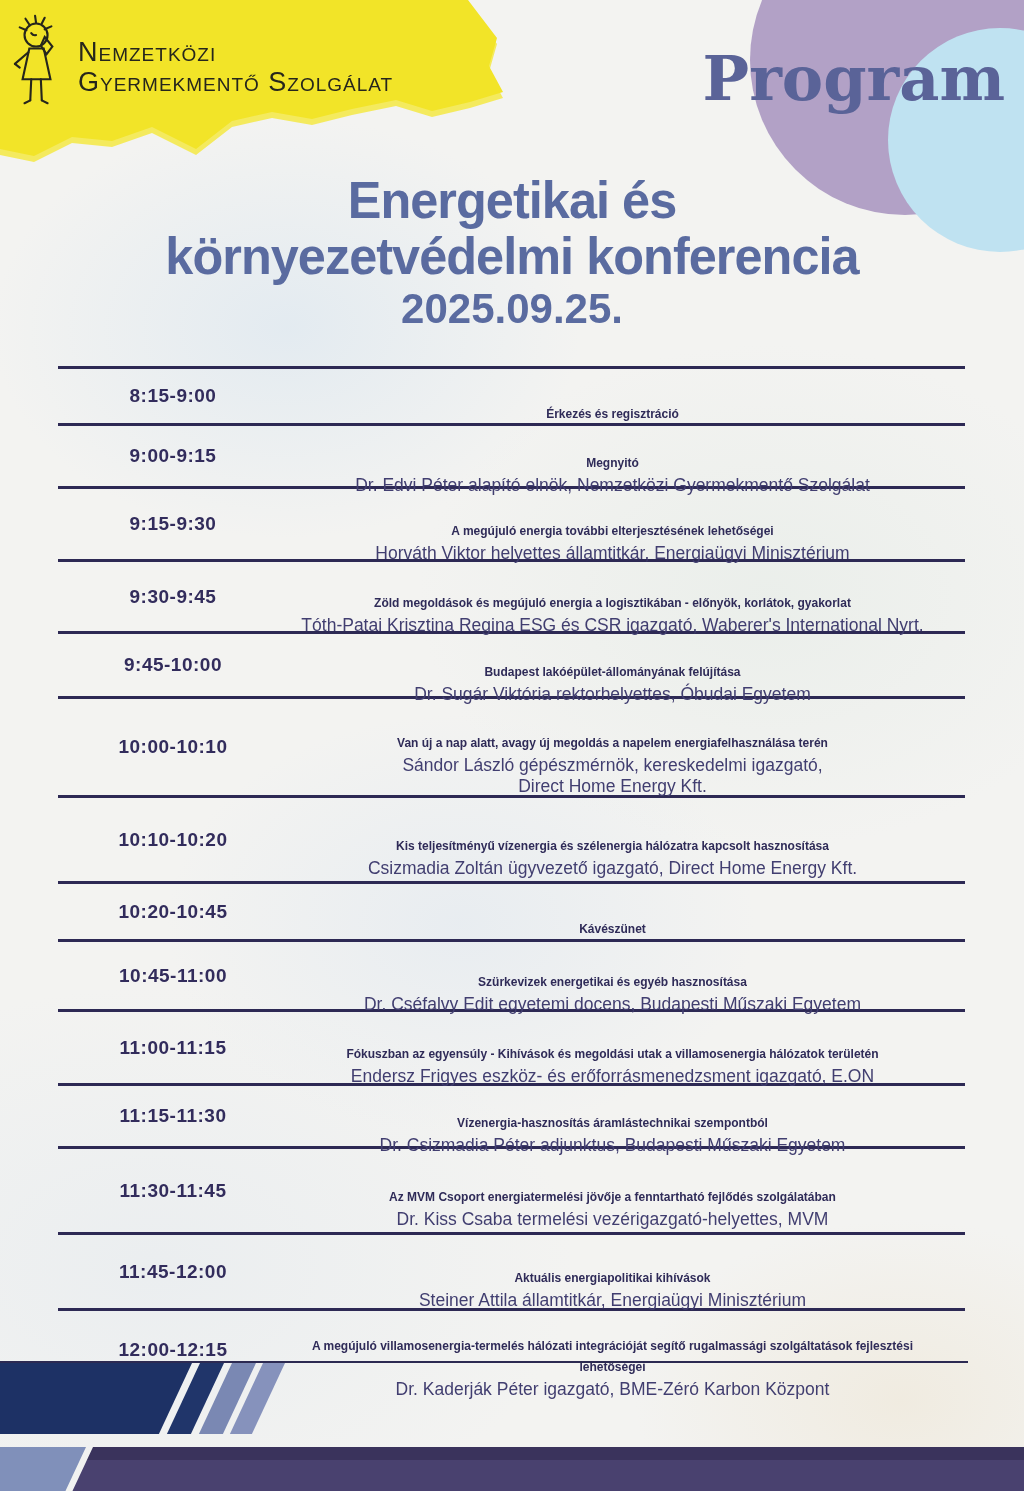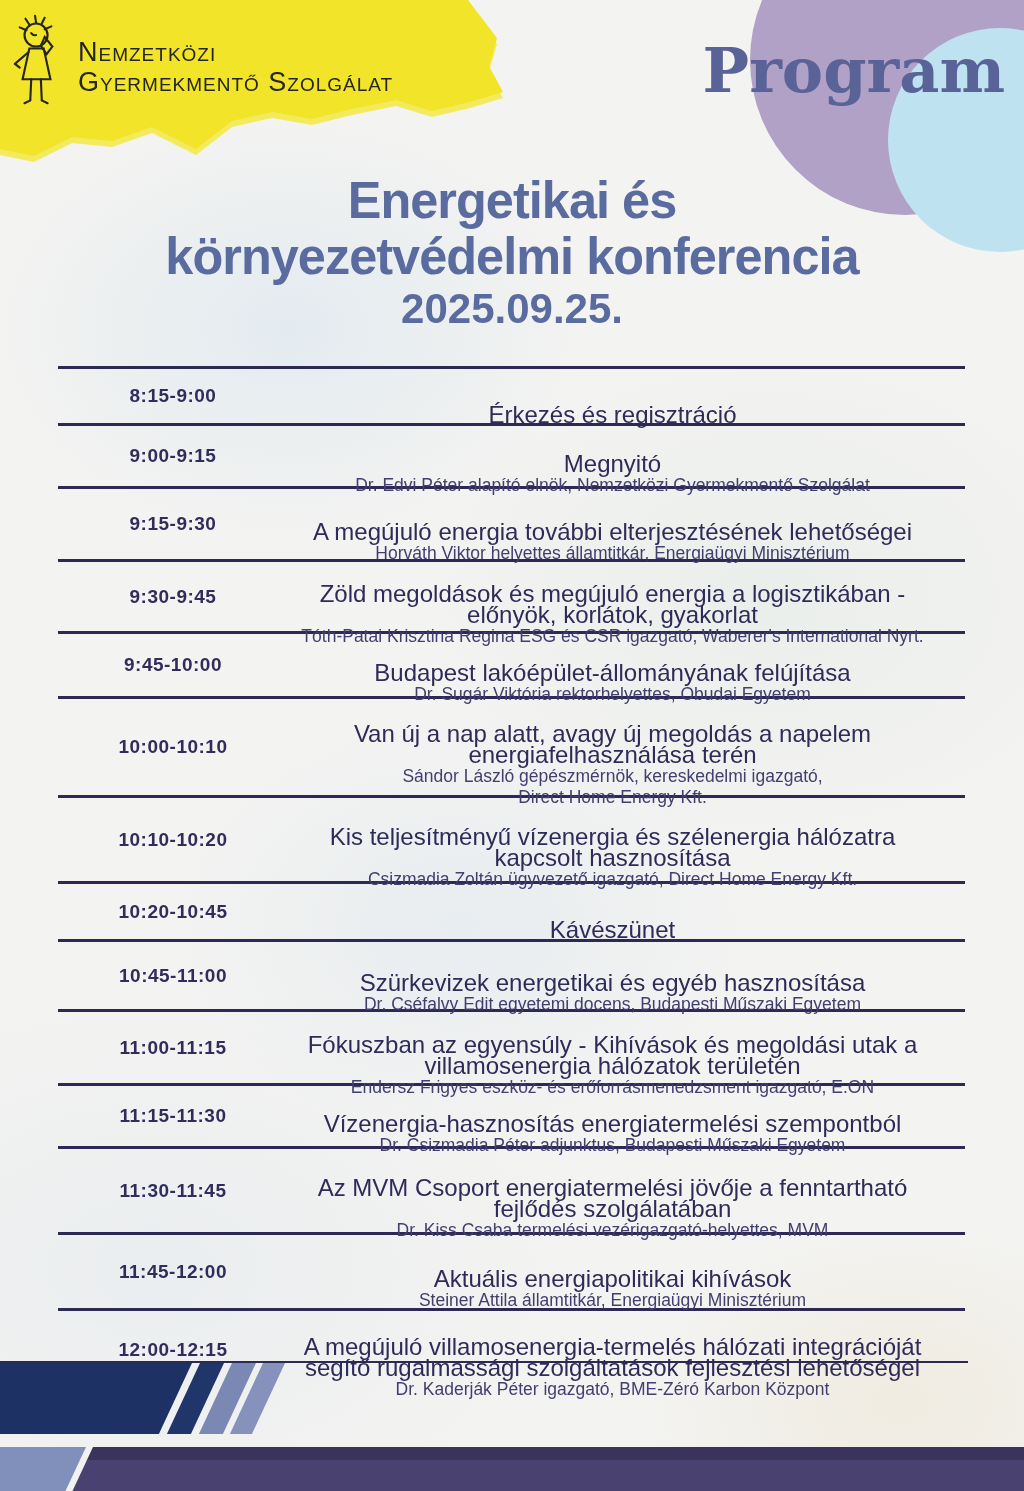--- a/index.html
+++ b/index.html
@@ -27,21 +27,21 @@
     position:absolute; left:0; top:0; width:510px; height:165px; background:#f2e428;
     clip-path:polygon(0 0,468px 0,497px 38px,489px 66px,503px 92px,470px 102px,432px 111px,396px 100px,352px 109px,312px 119px,272px 112px,232px 121px,196px 149px,152px 127px,112px 141px,72px 137px,34px 156px,0 149px);
   }
   
   .logo{position:absolute; left:8px; top:12px; display:flex; align-items:center; z-index:3;}
   .logo svg{width:58px; height:96px;}
   .logo-text{margin-left:12px; padding-top:14px; color:#26261c;
     font-variant-caps:small-caps; font-size:27px; line-height:30px; letter-spacing:1px;}
   
   .program{
-    position:absolute; top:40px; right:19px; z-index:3;
+    position:absolute; top:48px; right:19px; z-index:3;
     font-family:"DejaVu Serif", serif; font-weight:700; font-size:62px; line-height:62px;
     color:#5a6398; letter-spacing:0px;text-align:center;
   }
   
   .title-block{position:absolute; left:0; right:0; top:172px; text-align:center; color:#5a6ba0; z-index:2;}
   .title-line{font-weight:700; font-size:52px; line-height:56px; letter-spacing:-1px; transform:scaleX(.97); transform-origin:center;}
   .title-date{font-weight:700; font-size:42px; line-height:50px; letter-spacing:0;}
   
   .schedule{position:absolute; left:58px; top:366px; width:907px;}
   .row{display:flex; box-sizing:border-box; border-top:3px solid #2d2954; align-items:center;}
@@ -55,21 +55,21 @@
   .row:nth-child(8){height:58px;}
   .row:nth-child(9){height:70px;}
   .row:nth-child(10){height:74px;}
   .row:nth-child(11){height:63px;}
   .row:nth-child(12){height:86px;}
   .row:nth-child(13){height:76px;}
   .row:nth-child(14){height:81px;}
   .cell-time{flex:0 0 230px; text-align:center; font-weight:700; font-size:19px; color:#322c5c; letter-spacing:.5px;}
   .cell-content{flex:1 1 auto; text-align:center; padding-right:28px;}
   .cell-content-inner{max-width:690px; margin:0 auto;}
-  .sess-title{font-weight:400; font-size:24px; line-height:21px; color:#2f2b58;margin-top:36px;}
+  .sess-title{font-weight:700; font-size:12px; line-height:21px; color:#2f2b58;margin-top:36px;}
   .sess-speaker{font-weight:400; font-size:17.5px; line-height:21px; color:#413e70; white-space:pre-line; margin-top:1px;}
   
   .footer-line{position:absolute; left:0; top:1361px; width:968px; height:2px; background:#2c2a52;}
   .band-wrap{position:absolute; left:0; top:1363px; width:340px; height:71px;}
   .band-wrap .shape{position:absolute; top:0; height:71px; transform:skewX(-25deg); transform-origin:top left;}
   .band-main{left:-40px; width:232px; background:#1d3165;}
   .stripe-a{left:200px; width:24px; background:#20356a;}
   .stripe-b{left:232px; width:24px; background:#7a88b3;}
   .stripe-c{left:263px; width:22px; background:#8692bc;}
   .corner-wrap{position:absolute; left:0; top:1447px; width:200px; height:44px;}
@@ -217,21 +217,21 @@
           <div class="cell-content-inner">
             <div class="sess-title">Fókuszban az egyensúly - Kihívások és megoldási utak a villamosenergia hálózatok területén</div>
             <div class="sess-speaker">Endersz Frigyes eszköz- és erőforrásmenedzsment igazgató, E.ON</div>
           </div>
         </div>
       </div>
       <div class="row">
         <div class="cell-time">11:15-11:30</div>
         <div class="cell-content">
           <div class="cell-content-inner">
-            <div class="sess-title">Vízenergia-hasznosítás energiatermelési szempontból</div>
+            <div class="sess-title">Vízenergia-hasznosítás áramlástechnikai szempontból</div>
             <div class="sess-speaker">Dr. Csizmadia Péter adjunktus, Budapesti Műszaki Egyetem</div>
           </div>
         </div>
       </div>
       <div class="row">
         <div class="cell-time">11:30-11:45</div>
         <div class="cell-content">
           <div class="cell-content-inner">
             <div class="sess-title">Az MVM Csoport energiatermelési jövője a fenntartható fejlődés szolgálatában</div>
             <div class="sess-speaker">Dr. Kiss Csaba termelési vezérigazgató-helyettes, MVM</div>

